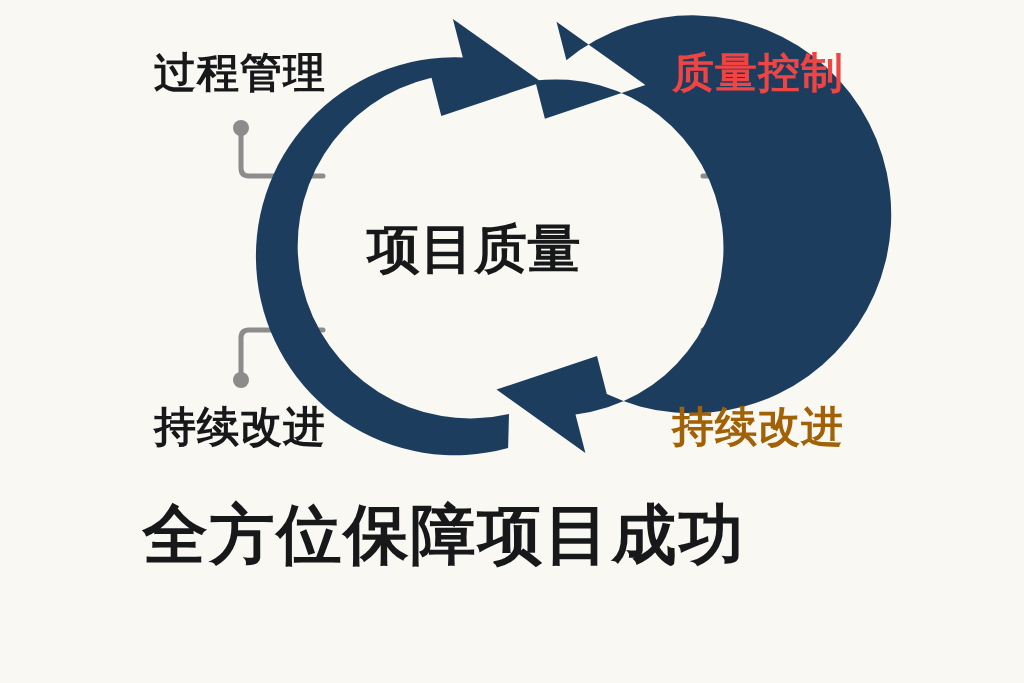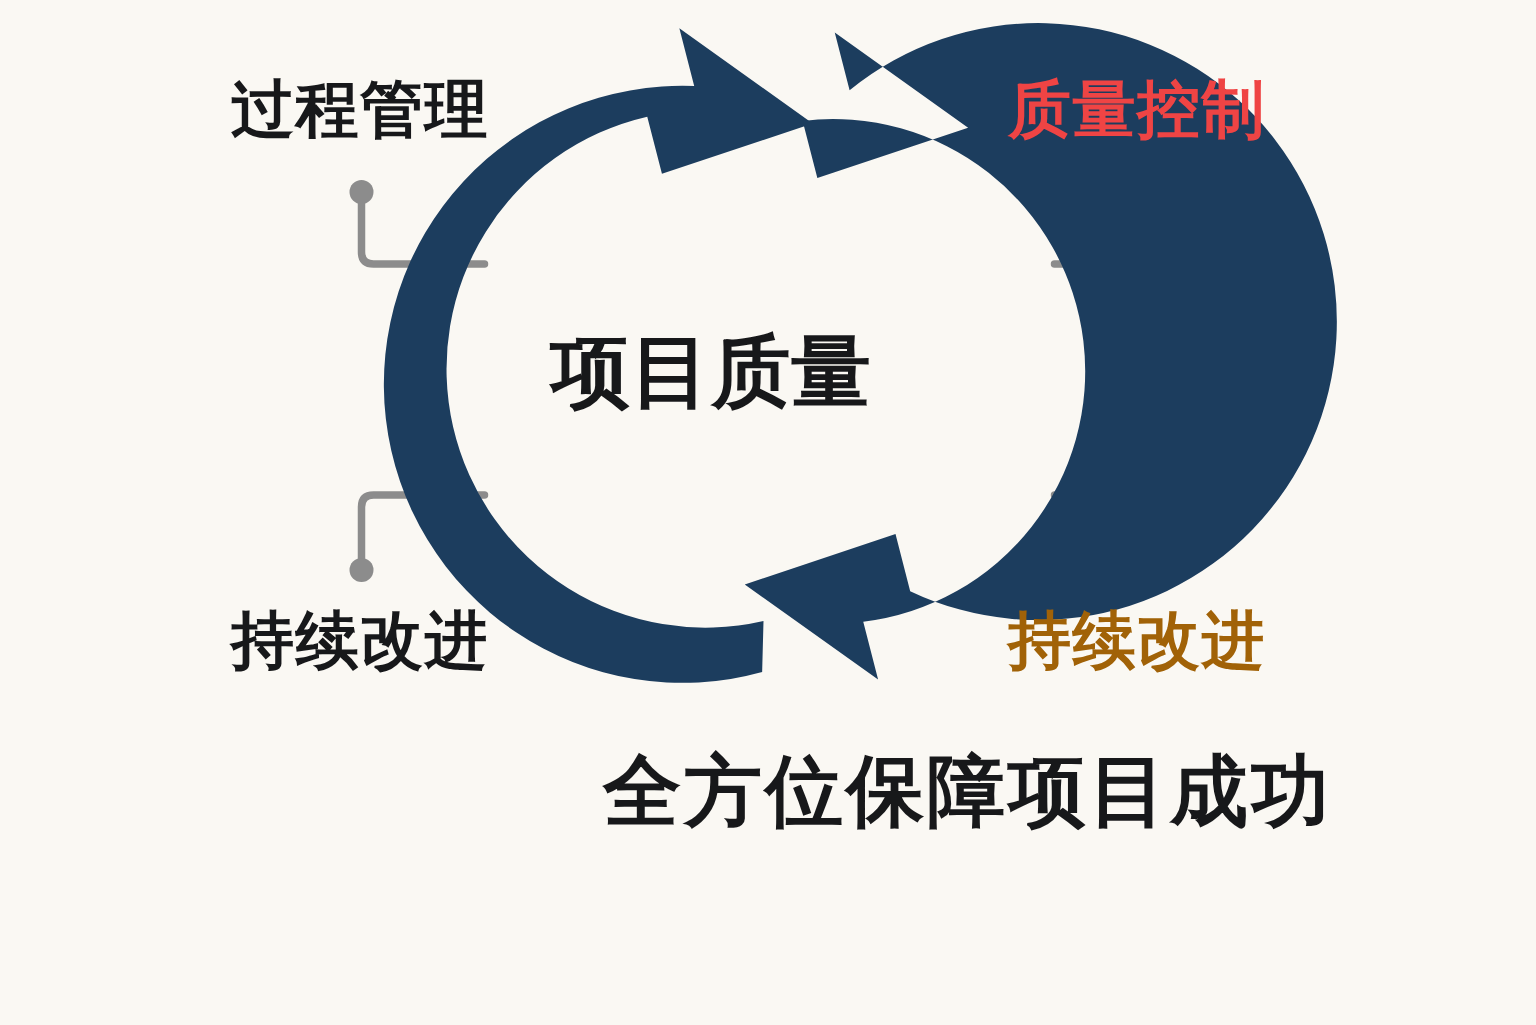--- a/index.html
+++ b/index.html
@@ -63,24 +63,24 @@
   .node-tr { left: 672px;  top: 52px; }
   .node-bl { left: 154px;  top: 406px; }
   .node-br { left: 672px;  top: 406px; }
 
   
   #headline {
     position: absolute;
     left: 0;
     top: 502px;
     width: 888px;
-    text-align: right;
+    text-align: center;
     color: #161719;
     font-weight: bold;
-    font-size: 52px;
+    font-size: 65px;
     line-height: 1;
     letter-spacing: 2px;
     white-space: nowrap;
   }
 </style>
 </head>
 <body>
 
 <div id="canvas" style="background: rgb(250, 248, 243);">
 

